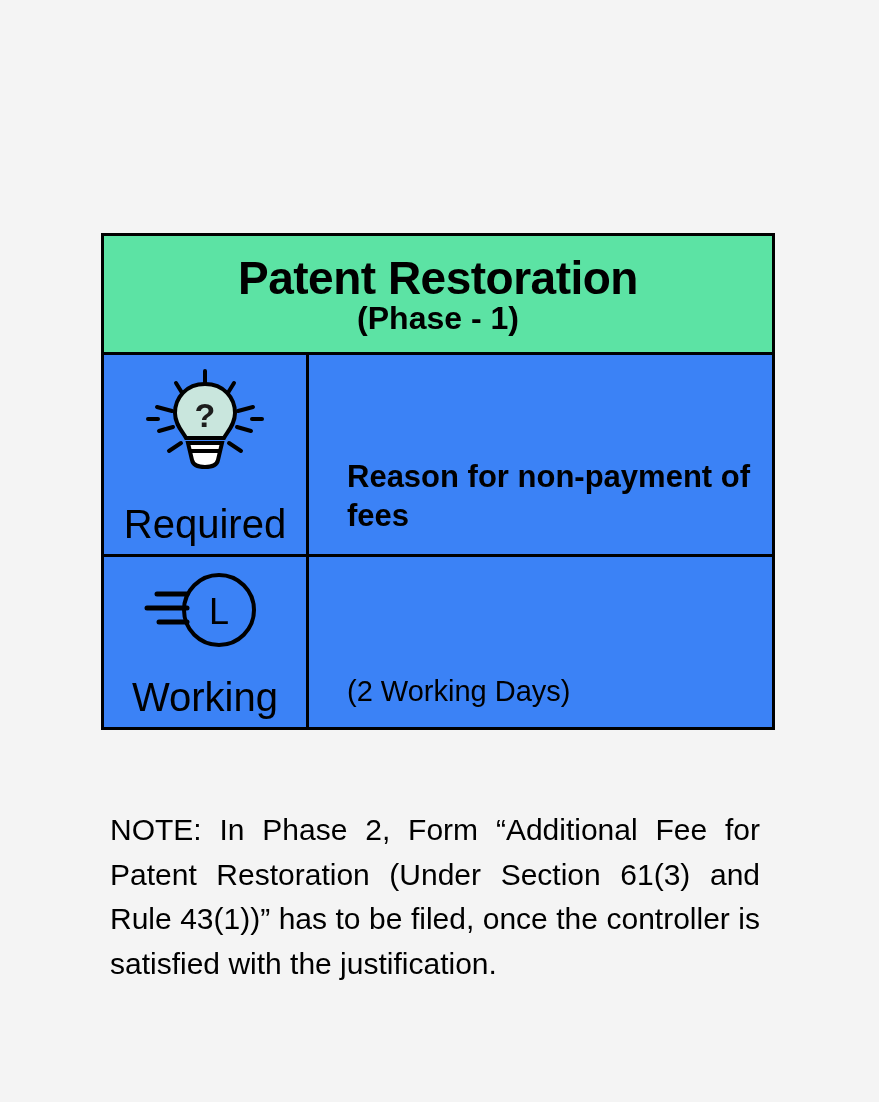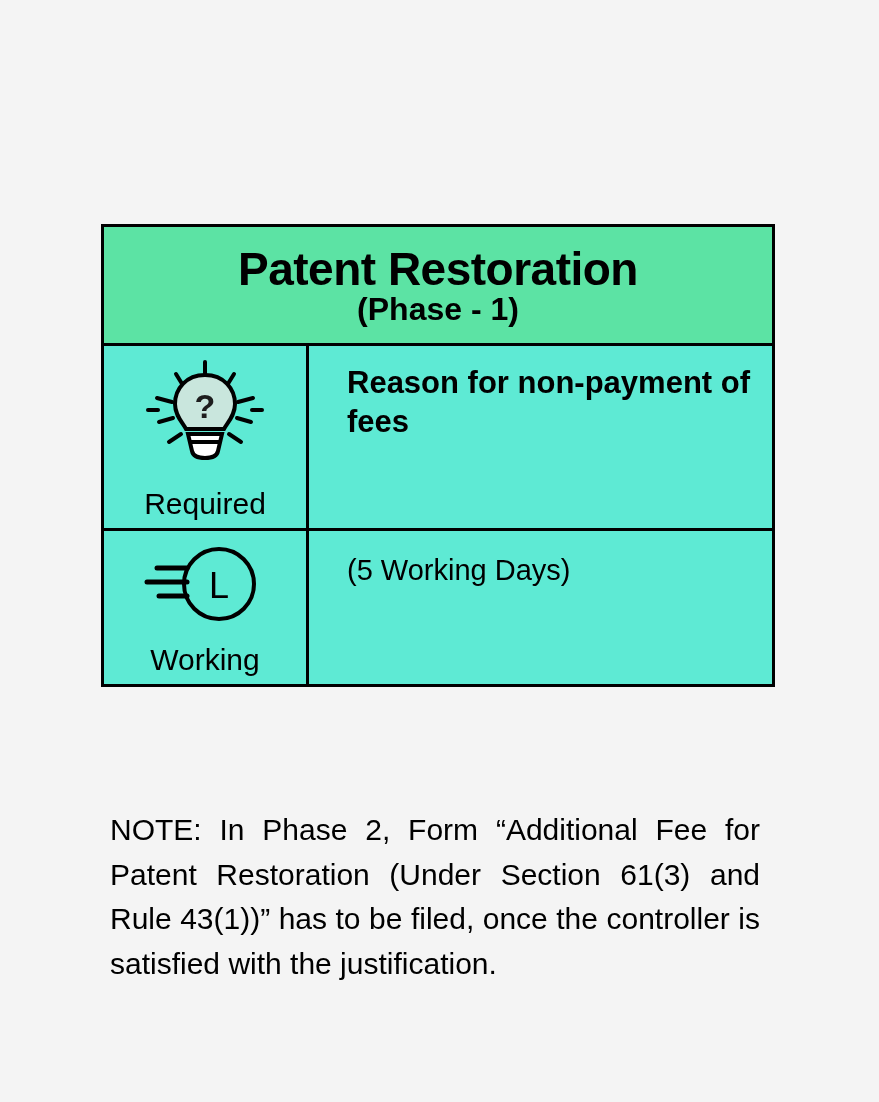--- a/index.html
+++ b/index.html
@@ -12,25 +12,25 @@
     background: #f4f4f4;
     font-family: "Liberation Sans", sans-serif;
     color: #000;
     position: relative;
     overflow: hidden;
   }
 
   .card {
     position: absolute;
     left: 101px;
-    top: 224px;
+    top: 233px;
     width: 674px;
     border: 3px solid #000;
     box-sizing: border-box;
-    background: #5eead4;
+    background: #3b82f6;
   }
 
   .card-header {
     background: #5ce3a4;
     border-bottom: 3px solid #000;
     text-align: center;
     padding: 18px 10px 16px 10px;
   }
   .card-header .title {
     font-size: 46px;
@@ -56,31 +56,31 @@
     flex: 0 0 205px;
     border-right: 3px solid #000;
     box-sizing: border-box;
     display: flex;
     flex-direction: column;
     align-items: center;
     justify-content: center;
     padding: 10px 0 8px 0;
   }
   .row-icon .icon-caption {
-    font-size: 30px;
+    font-size: 40px;
     line-height: 1.1;
-    margin-top: 12px;
+    margin-top: 18px;
   }
   .row-body {
     flex: 1 1 auto;
     box-sizing: border-box;
     padding: 18px 12px 18px 38px;
     display: flex;
     flex-direction: column;
-    justify-content: flex-start;
+    justify-content: flex-end;
   }
   .row-body .body-title {
     font-size: 31px;
     font-weight: bold;
     line-height: 1.25;
   }
   .row-body .body-sub {
     font-size: 29px;
     line-height: 1.2;
     margin-top: 4px;
@@ -150,21 +150,21 @@
             <line x1="14" y1="27" x2="44" y2="27"></line>
             <line x1="4" y1="41" x2="44" y2="41"></line>
             <line x1="16" y1="55" x2="44" y2="55"></line>
           </g>
           <text x="76" y="57" font-family="'Liberation Sans', sans-serif" font-size="36" text-anchor="middle" fill="#000">L</text>
         </svg>
       </span>
       <div class="icon-caption">Working</div>
     </div>
     <div class="row-body">
-      <div class="body-sub">(5 Working Days)</div>
+      <div class="body-sub">(2 Working Days)</div>
     </div>
   </div>
 
 </div>
 
 <div class="note">
   <b>NOTE: In Phase 2,</b><span> Form “Additional Fee for Patent Restoration (Under Section 61(3) and Rule 43(1))” has to be filed, once the controller is satisfied with the justification.</span>
 </div>
 
 </body></html>

